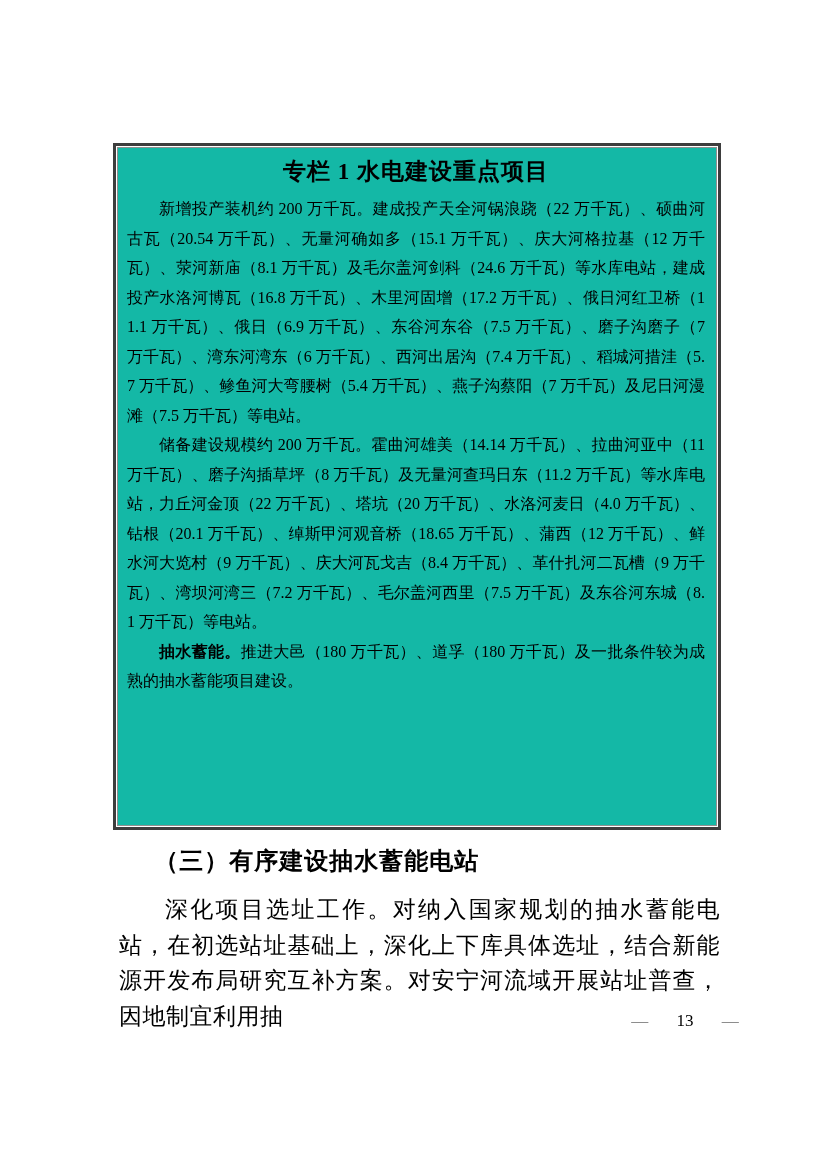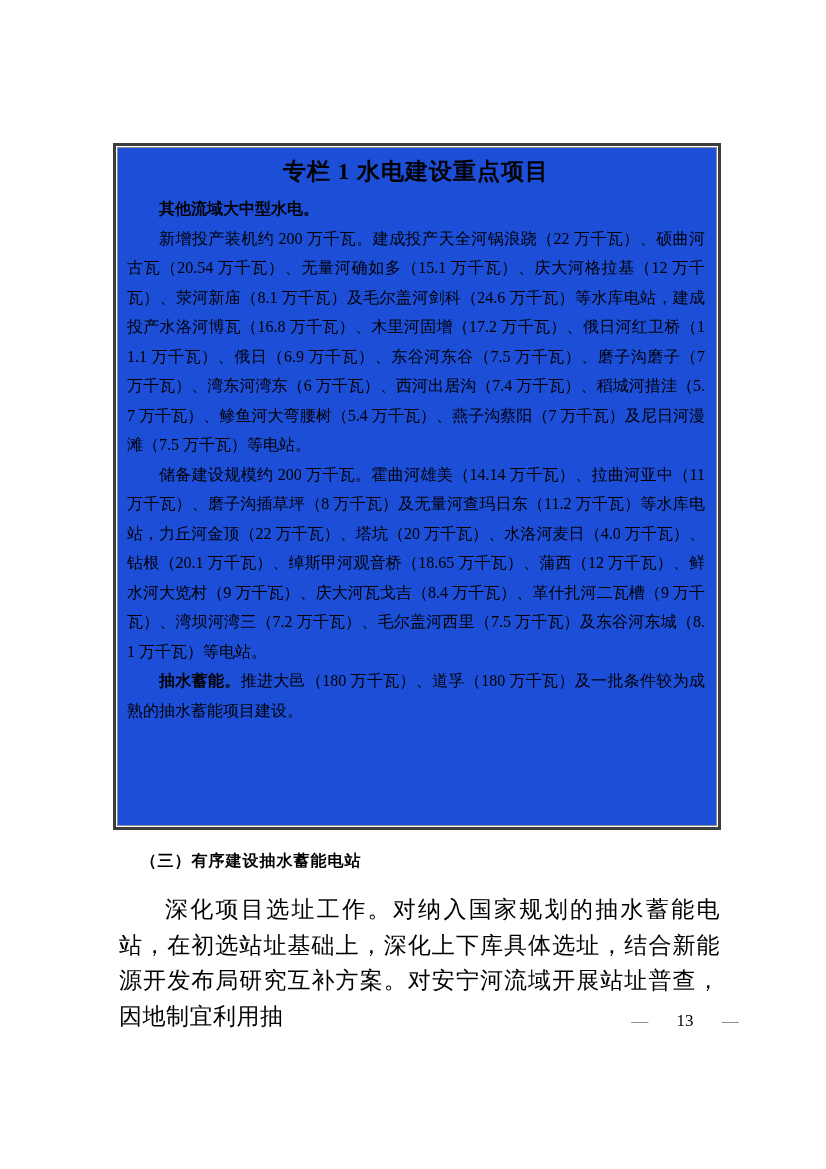--- a/index.html
+++ b/index.html
@@ -16,21 +16,21 @@
   
   .callout-box {
     position: absolute;
     left: 113px; top: 143px;
     width: 608px; height: 687px;
     box-sizing: border-box;
     border: 3px solid #3d3d3d;
     box-shadow: inset 0 0 0 1px #ffffff, inset 0 0 0 2px #8f8f8f;
     padding: 8px 13px 0 11px;
     overflow: hidden;
-    background: #1d4ed8;
+    background: #14b8a6;
   }
   .box-title {
     text-align: center;
     font-weight: bold;
     font-size: 23px;
     line-height: 32px;
     margin: 2px 0 6px 0;
     letter-spacing: 1px;
   }
   .box-para {
@@ -41,21 +41,21 @@
     text-indent: 2em;
     word-break: break-all;
   }
   .lead { font-weight: bold; }
 
   .section-heading {
     position: absolute;
     left: 113px; top: 846px;
     width: 600px;
     margin: 0;
-    font-size: 16px;
+    font-size: 24px;
     line-height: 30px;
     font-weight: bold;
     text-indent: 1.72em;
     letter-spacing: 1px;
   }
   .section-body {
     position: absolute;
     left: 113px; top: 886px;
     width: 601px;
     margin: 6px;
@@ -80,23 +80,20 @@
   .page-number .num { color: #000; margin: 0 24px; }
 </style>
 </head>
 <body>
 
 <div class="page">
 
   <div class="callout-box">
     <div class="box-title">专栏 1 水电建设重点项目</div>
 
-    <p class="box-para">
-      <span class="lead">其他流域大中型水电。</span><span></span>
-    </p>
 
     <p class="box-para">
       <span class="lead"></span><span>新增投产装机约 200 万千瓦。建成投产天全河锅浪跷（22 万千瓦）、硕曲河古瓦（20.54 万千瓦）、无量河确如多（15.1 万千瓦）、庆大河格拉基（12 万千瓦）、荥河新庙（8.1 万千瓦）及毛尔盖河剑科（24.6 万千瓦）等水库电站，建成投产水洛河博瓦（16.8 万千瓦）、木里河固增（17.2 万千瓦）、俄日河红卫桥（11.1 万千瓦）、俄日（6.9 万千瓦）、东谷河东谷（7.5 万千瓦）、磨子沟磨子（7 万千瓦）、湾东河湾东（6 万千瓦）、西河出居沟（7.4 万千瓦）、稻城河措洼（5.7 万千瓦）、鲹鱼河大弯腰树（5.4 万千瓦）、燕子沟蔡阳（7 万千瓦）及尼日河漫滩（7.5 万千瓦）等电站。</span>
     </p>
 
     <p class="box-para">
       <span class="lead"></span><span>储备建设规模约 200 万千瓦。霍曲河雄美（14.14 万千瓦）、拉曲河亚中（11 万千瓦）、磨子沟插草坪（8 万千瓦）及无量河查玛日东（11.2 万千瓦）等水库电站，力丘河金顶（22 万千瓦）、塔坑（20 万千瓦）、水洛河麦日（4.0 万千瓦）、钻根（20.1 万千瓦）、绰斯甲河观音桥（18.65 万千瓦）、蒲西（12 万千瓦）、鲜水河大览村（9 万千瓦）、庆大河瓦戈吉（8.4 万千瓦）、革什扎河二瓦槽（9 万千瓦）、湾坝河湾三（7.2 万千瓦）、毛尔盖河西里（7.5 万千瓦）及东谷河东城（8.1 万千瓦）等电站。</span>
     </p>
 
 

